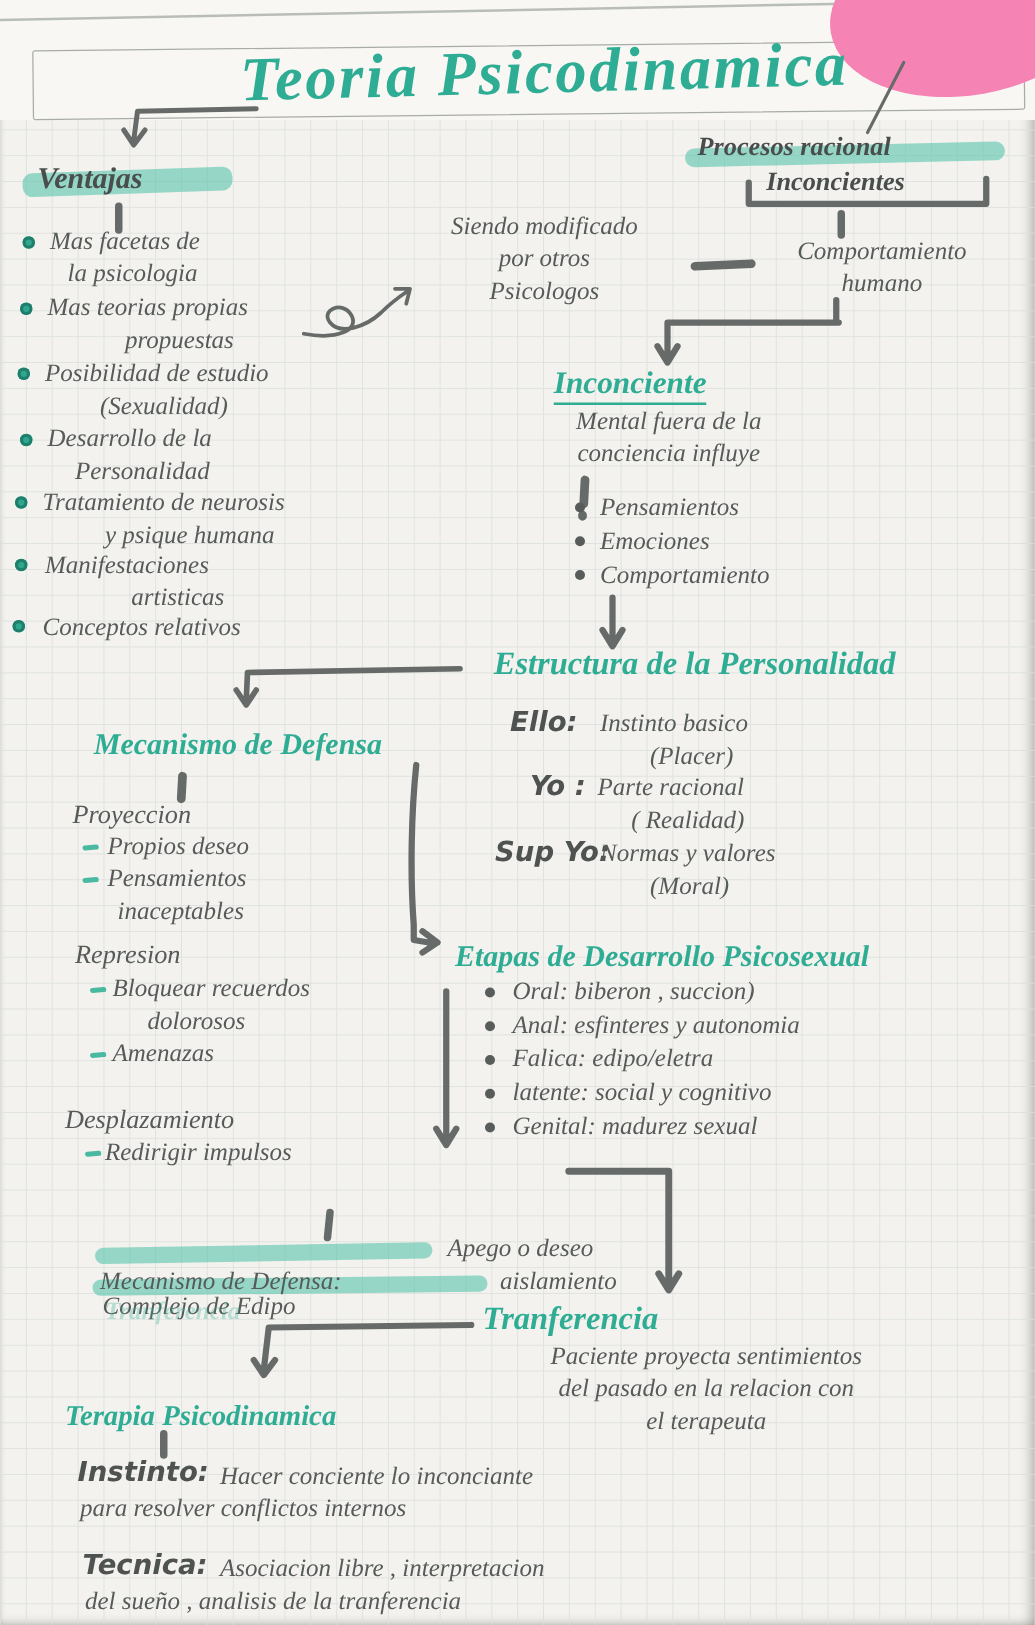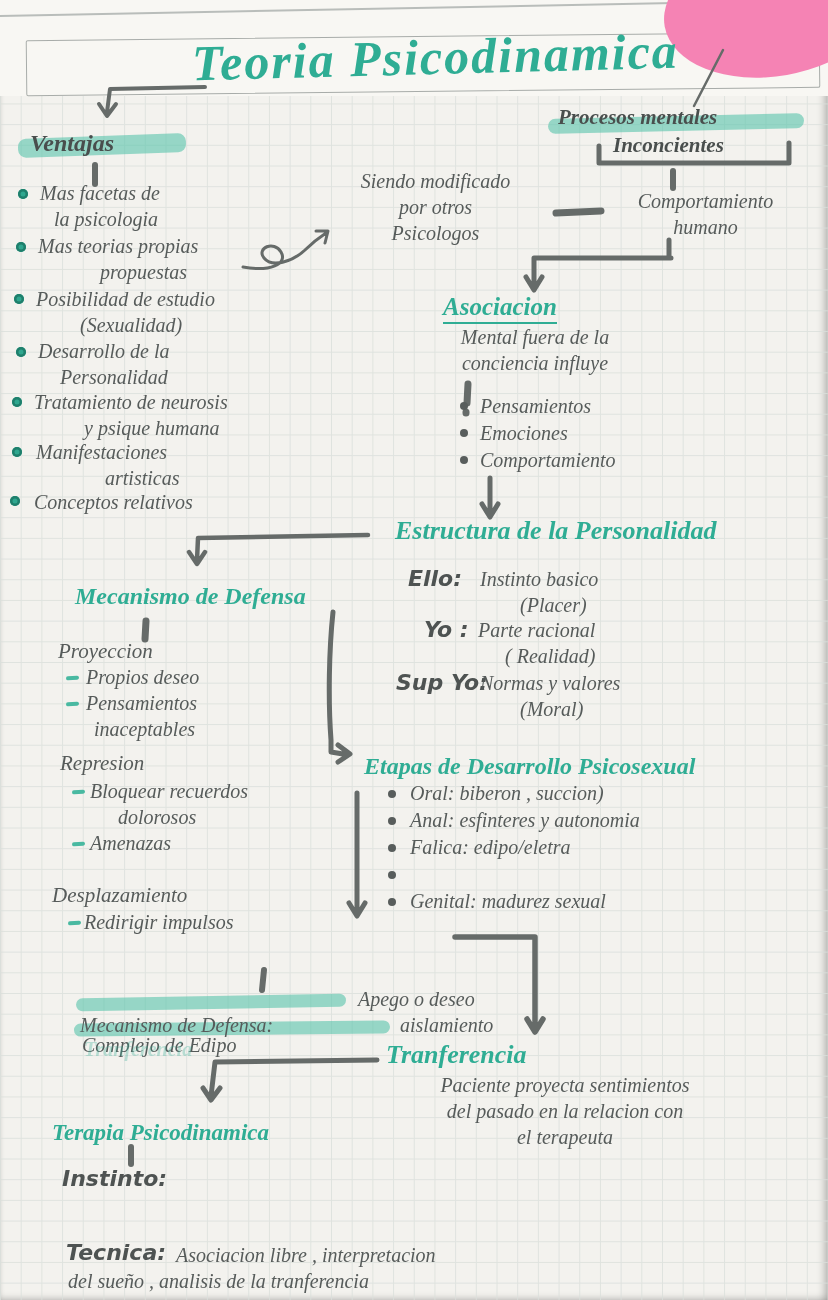--- a/index.html
+++ b/index.html
@@ -73,21 +73,21 @@
     <path d="M 333 612 C 329 650 328 700 331 740 L 331 752 L 343 754 M 338 745 L 350 754 L 338 762" stroke-width="5"></path>
     <path d="M 357 793 L 357 912 M 349 903 L 357 916 L 365 903" stroke-width="5"></path>
     <path d="M 264 970 L 262 990" stroke-width="6"></path>
     <path d="M 455 937 L 535 937 L 535 1028 M 527 1019 L 535 1032 L 543 1019" stroke-width="5.5"></path>
     <path d="M 377 1060 L 215 1062 L 211 1096 M 203 1088 L 211 1100 L 220 1088" stroke-width="5"></path>
     <path d="M 131 1147 L 131 1164" stroke-width="6"></path>
   </svg>
 
   <div class="abs teal-h z6" style="left:192px;top:28px;font-size:50px;letter-spacing:2px;transform:rotate(-1.5deg);">Teoria Psicodinamica</div>
 
-  <div class="abs pencil-dark z6" style="left:558px;top:105px;">Procesos mentales</div>
+  <div class="abs pencil-dark z6" style="left:558px;top:105px;">Procesos racional</div>
   <div class="abs pencil-dark z6" style="left:613px;top:133px;">Inconcientes</div>
 
   <div class="abs pencil-dark z6" style="left:30px;top:131px;font-size:24px;">Ventajas</div>
   <div class="dot-teal z6" style="left:18px;top:189px;"></div>
   <div class="abs pencil pre z6" style="left:52px;top:180px;text-indent:-12px;text-align:center;">Mas facetas de
 la psicologia</div>
   <div class="dot-teal z6" style="left:16px;top:242px;"></div>
   <div class="abs pencil pre z6" style="left:100px;top:233px;text-indent:-62px;">Mas teorias propias
 propuestas</div>
   <div class="dot-teal z6" style="left:14px;top:294px;"></div>
@@ -104,21 +104,21 @@
 artisticas</div>
   <div class="dot-teal z6" style="left:10px;top:496px;"></div>
   <div class="abs pencil z6" style="left:34px;top:489px;">Conceptos relativos</div>
 
   <div class="abs pencil pre center z6" style="left:328px;top:168px;width:215px;">Siendo modificado
 por otros
 Psicologos</div>
   <div class="abs pencil pre center z6" style="left:598px;top:188px;width:215px;">Comportamiento
 humano</div>
 
-  <div class="abs teal-h z6" style="left:443px;top:293px;font-size:25px;border-bottom:2.5px solid #2fad94;padding-bottom:1px;">Asociacion</div>
+  <div class="abs teal-h z6" style="left:443px;top:293px;font-size:25px;border-bottom:2.5px solid #2fad94;padding-bottom:1px;">Inconciente</div>
   <div class="abs pencil pre center z6" style="left:375px;top:324px;width:320px;">Mental fuera de la
 conciencia influye</div>
   <div class="dot-gray z6" style="left:460px;top:402px;"></div>
   <div class="abs pencil z6" style="left:480px;top:393px;">Pensamientos</div>
   <div class="dot-gray z6" style="left:460px;top:429px;"></div>
   <div class="abs pencil z6" style="left:480px;top:420px;">Emociones</div>
   <div class="dot-gray z6" style="left:460px;top:456px;"></div>
   <div class="abs pencil z6" style="left:480px;top:447px;">Comportamiento</div>
 
   <div class="abs teal-h z6" style="left:395px;top:516px;font-size:26px;">Estructura de la Personalidad</div>
@@ -150,32 +150,35 @@
   <div class="abs pencil z6" style="left:84px;top:909px;">Redirigir impulsos</div>
 
   <div class="abs teal-h z6" style="left:364px;top:736px;font-size:24px;margin-top:17px;">Etapas de Desarrollo Psicosexual</div>
   <div class="dot-gray z6" style="left:388px;top:790px;"></div>
   <div class="abs pencil z6" style="left:410px;top:780px;">Oral: biberon , succion)</div>
   <div class="dot-gray z6" style="left:388px;top:817px;"></div>
   <div class="abs pencil z6" style="left:410px;top:807px;">Anal: esfinteres y autonomia</div>
   <div class="dot-gray z6" style="left:388px;top:844px;"></div>
   <div class="abs pencil z6" style="left:410px;top:834px;">Falica: edipo/eletra</div>
   <div class="dot-gray z6" style="left:388px;top:871px;"></div>
+  <div class="abs pencil z6" style="left:410px;top:861px;">latente: social y cognitivo</div>
   <div class="dot-gray z6" style="left:388px;top:898px;"></div>
   <div class="abs pencil z6" style="left:410px;top:888px;">Genital: madurez sexual</div>
 
   <div class="abs pencil z6" style="left:82px;top:986px;margin-top:46px;">Complejo de Edipo</div>
   <div class="abs pencil z6" style="left:358px;top:986px;">Apego o deseo</div>
   <div class="abs pencil z6" style="left:80px;top:1012px;">Mecanismo de Defensa:</div>
   <div class="abs pencil z6" style="left:400px;top:1012px;">aislamiento</div>
   <div class="abs teal-h z6" style="left:84px;top:1038px;font-size:20px;opacity:.3;">Tranferencia</div>
 
   <div class="abs teal-h z6" style="left:386px;top:1040px;font-size:26px;">Tranferencia</div>
   <div class="abs pencil pre center z6" style="left:315px;top:1072px;width:500px;">Paciente proyecta sentimientos
 del pasado en la relacion con
 el terapeuta</div>
 
   <div class="abs teal-h z6" style="left:52px;top:1120px;font-size:23px;text-align:right;">Terapia Psicodinamica</div>
   <div class="abs bold-term z6" style="left:62px;top:1166px;">Instinto:</div>
+  <div class="abs pencil pre z6" style="left:64px;top:1168px;width:540px;text-indent:112px;">Hacer conciente lo inconciante
+para resolver conflictos internos</div>
   <div class="abs bold-term z6" style="left:66px;top:1240px;">Tecnica:</div>
   <div class="abs pencil pre z6" style="left:68px;top:1242px;width:560px;text-indent:108px;">Asociacion libre , interpretacion
 del sueño , analisis de la tranferencia</div>
 </div>
 
 </body></html>

